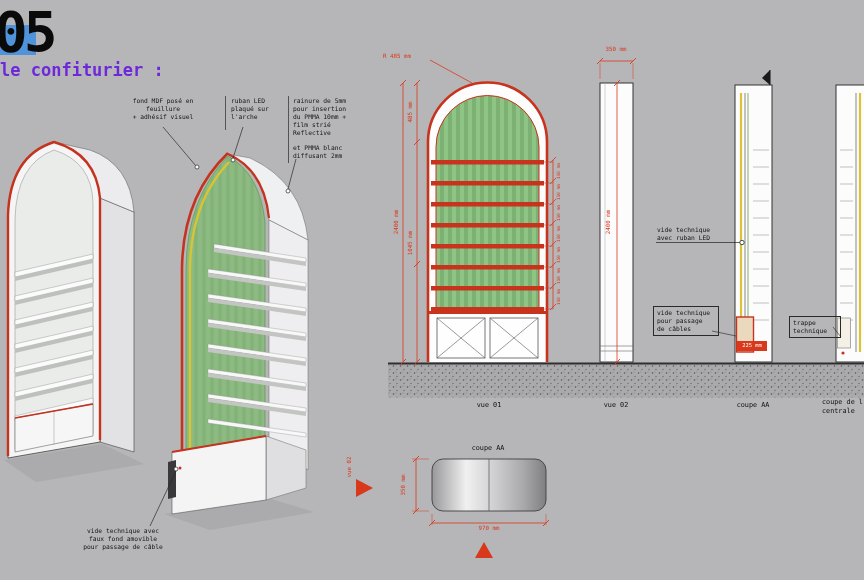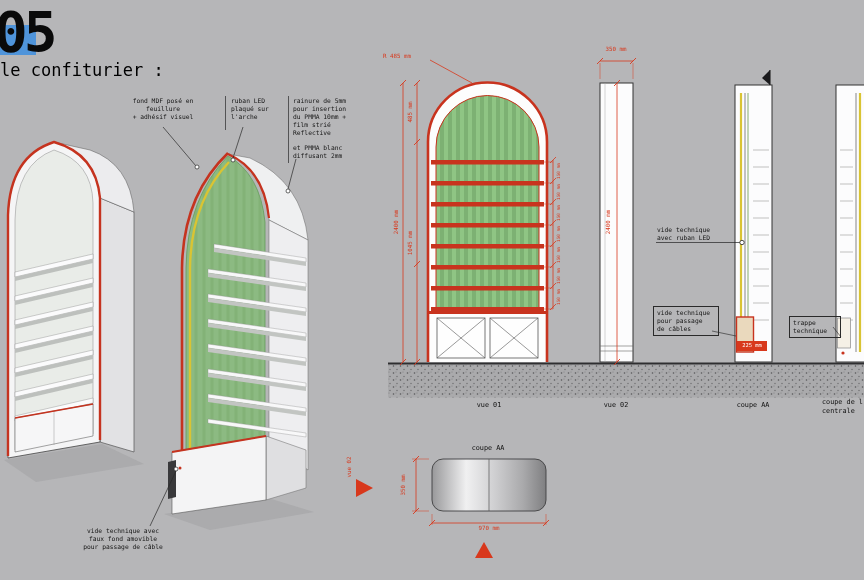--- a/index.html
+++ b/index.html
@@ -4,21 +4,21 @@
 <style>
   html,body{margin:0;padding:0}
   body{
     width:864px;height:580px;position:relative;overflow:hidden;
     background:#b6b6b8;
     font-family:"DejaVu Sans Mono","Liberation Mono",monospace;
   }
   svg{position:absolute;left:0;top:0}
   .hl{position:absolute;left:-10px;top:25px;width:46px;height:30px;background:#4f94da}
   .sheetnum{position:absolute;left:-6px;top:4px;font-weight:700;font-size:56px;line-height:1;color:#0a0a0a;letter-spacing:-4px}
-  .title{position:absolute;left:0;top:60px;font-weight:400;font-size:17px;color:#000000;white-space:nowrap}
+  .title{position:absolute;left:0;top:60px;font-weight:700;font-size:17px;color:#6d28d9;white-space:nowrap}
   .anno{position:absolute;font-size:6.3px;line-height:1.28;color:#161616}
   .anno.center{text-align:center}
   .anno .ln{min-height:7px}
   .anno.box{border:0.8px solid #2a2a2a;padding:2px 3px}
   .dim{position:absolute;font-size:5.8px;line-height:1;color:#d8381c;white-space:nowrap}
   .rot{transform:translate(-50%,-50%) rotate(-90deg)}
   .ctr{transform:translate(-50%,-50%)}
   .tiny{font-size:4.4px}
   .vlabel{position:absolute;font-size:6.8px;line-height:1.3;color:#101010;white-space:nowrap}
   .chip{position:absolute;display:flex;align-items:center;justify-content:center;

